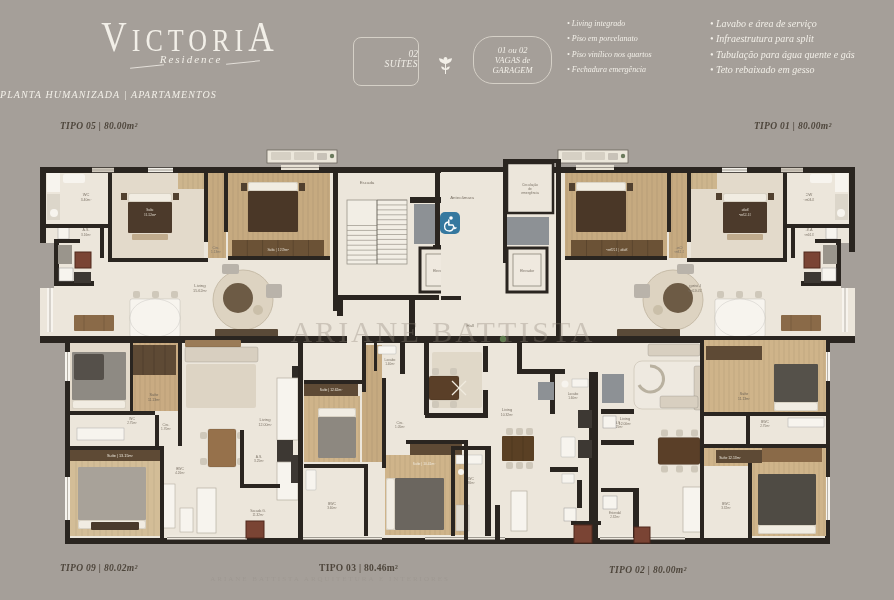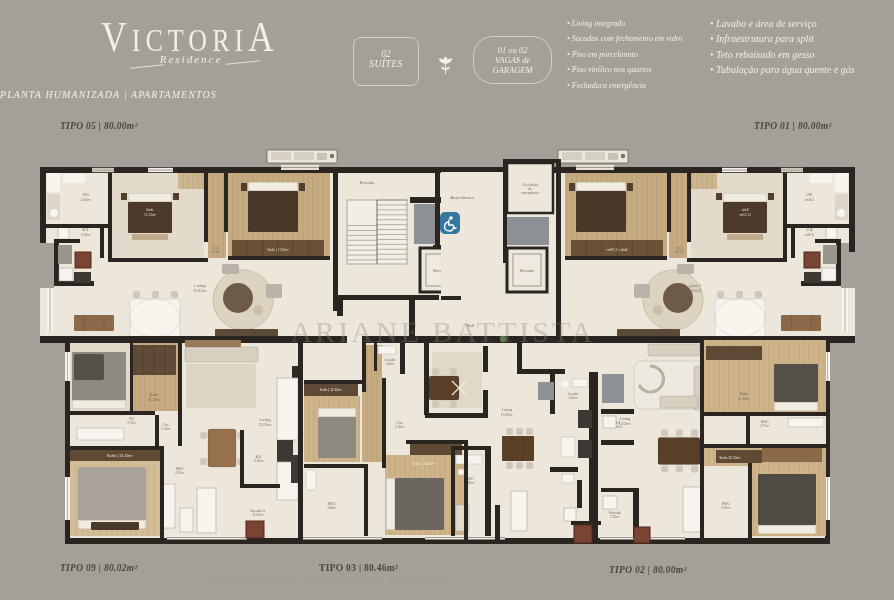--- a/index.html
+++ b/index.html
@@ -8,21 +8,21 @@
 
 <div class="abs w" style="left:0;top:13px;width:380px;text-align:center;letter-spacing:6px;transform:scaleX(.84);font-family:'Liberation Serif',serif;"><span style="font-size:42px;">V</span><span style="font-size:31px;">ICTORI</span><span style="font-size:42px;">A</span></div>
 
 <div class="abs w" style="left:0;top:53px;width:382px;text-align:center;font-size:11px;font-style:italic;font-family:'Liberation Serif',serif;letter-spacing:2px;">Residence</div>
 
 <div class="abs" style="left:130px;top:66px;width:34px;height:1px;background:#f2efe8;opacity:.8;transform:rotate(-6deg)"></div>
 <div class="abs" style="left:226px;top:62px;width:34px;height:1px;background:#f2efe8;opacity:.8;transform:rotate(-6deg)"></div>
 
 <div class="abs w" style="left:0;top:89px;width:382px;text-align:left;font-size:10px;letter-spacing:1.1px;font-style:italic;">PLANTA HUMANIZADA | APARTAMENTOS</div>
 
-<div class="abs w" style="left:353px;top:37px;width:66px;height:49px;border:1px solid #d5d0c7;border-radius:8px;text-align:center;font-style:italic;box-sizing:border-box;">
+<div class="abs w" style="left:353px;top:37px;width:66px;height:49px;border:1px solid #d5d0c7;border-radius:8px;text-align:right;font-style:italic;box-sizing:border-box;">
       <div style="margin-top:11px;font-size:9.5px;">02</div>
       <div style="font-size:9.5px;letter-spacing:0.5px;">SUÍTES</div>
     </div>
 
 <svg class="abs" style="left:437px;top:53px" width="17" height="25" viewBox="0 0 26 28">
       <g fill="#f2efe8">
         <path d="M13 27 L13 9" stroke="#f2efe8" stroke-width="1.6" fill="none"></path>
         <ellipse cx="13" cy="6.5" rx="3.2" ry="5.5"></ellipse>
         <path d="M12 11 C 6.5 11 3.5 7.5 3 3 C 9 3.5 12.5 6 12.8 11 Z"></path>
         <path d="M14 11 C 19.5 11 22.5 7.5 23 3 C 17 3.5 13.5 6 13.2 11 Z"></path>
@@ -32,31 +32,30 @@
     </svg>
 
 <div class="abs w" style="left:473px;top:36px;width:79px;height:48px;border:1px solid #d5d0c7;border-radius:20px;text-align:center;font-style:italic;font-size:8.5px;line-height:10px;box-sizing:border-box;">
       <div style="margin-top:8px">01 ou 02</div>
       <div>VAGAS de</div>
       <div>GARAGEM</div>
     </div>
 
 <div class="abs w" style="left:567px;top:16px;width:146px;font-size:8px;font-style:italic;line-height:15.4px;white-space:nowrap;">
       <div>• Living integrado</div>
-      <div>• Sacadas com fechamento em vidro</div>
       <div>• Piso em porcelanato</div>
       <div>• Piso vinílico nos quartos</div>
       <div>• Fechadura emergência</div>
     </div>
 
 <div class="abs w" style="left:710px;top:16px;width:170px;font-size:10px;font-style:italic;line-height:15.4px;white-space:nowrap;">
       <div>• Lavabo e área de serviço</div>
       <div>• Infraestrutura para split</div>
+      <div>• Tubulação para água quente e gás</div>
       <div>• Teto rebaixado em gesso</div>
-      <div>• Tubulação para água quente e gás</div>
     </div>
 
 <div class="abs" style="left:60px;top:121px;font-size:9.5px;font-style:italic;font-weight:bold;color:#4e463c;letter-spacing:0.3px;">TIPO 05 | 80.00m²</div>
 
 <div class="abs" style="left:754px;top:121px;font-size:9.5px;font-style:italic;font-weight:bold;color:#4e463c;letter-spacing:0.3px;">TIPO 01 | 80.00m²</div>
 
 <div class="abs" style="left:60px;top:563px;font-size:9.5px;font-style:italic;font-weight:bold;color:#4e463c;letter-spacing:0.3px;">TIPO 09 | 80.02m²</div>
 
 <div class="abs" style="left:319px;top:563px;font-size:9.5px;font-weight:bold;color:#4e463c;letter-spacing:0.3px;">TIPO 03 | 80.46m²</div>
 

